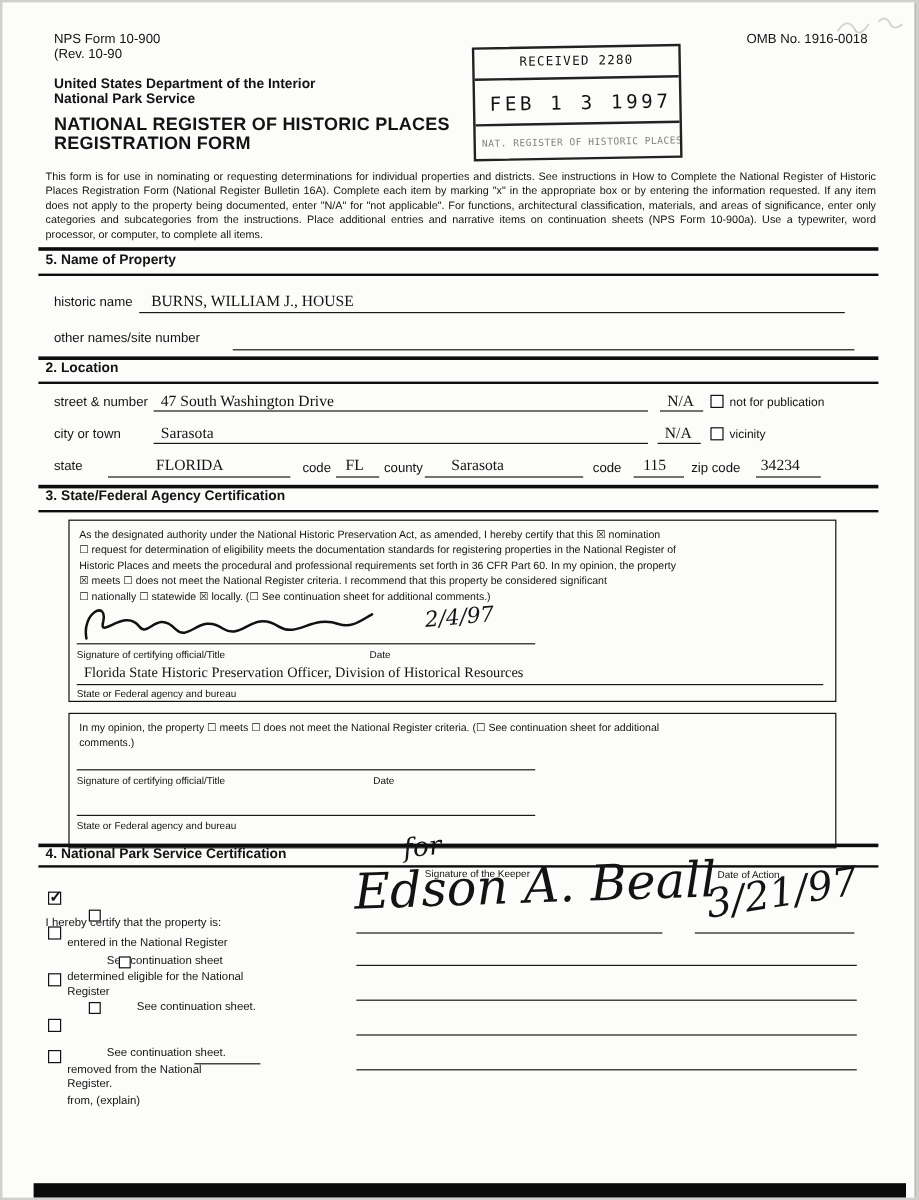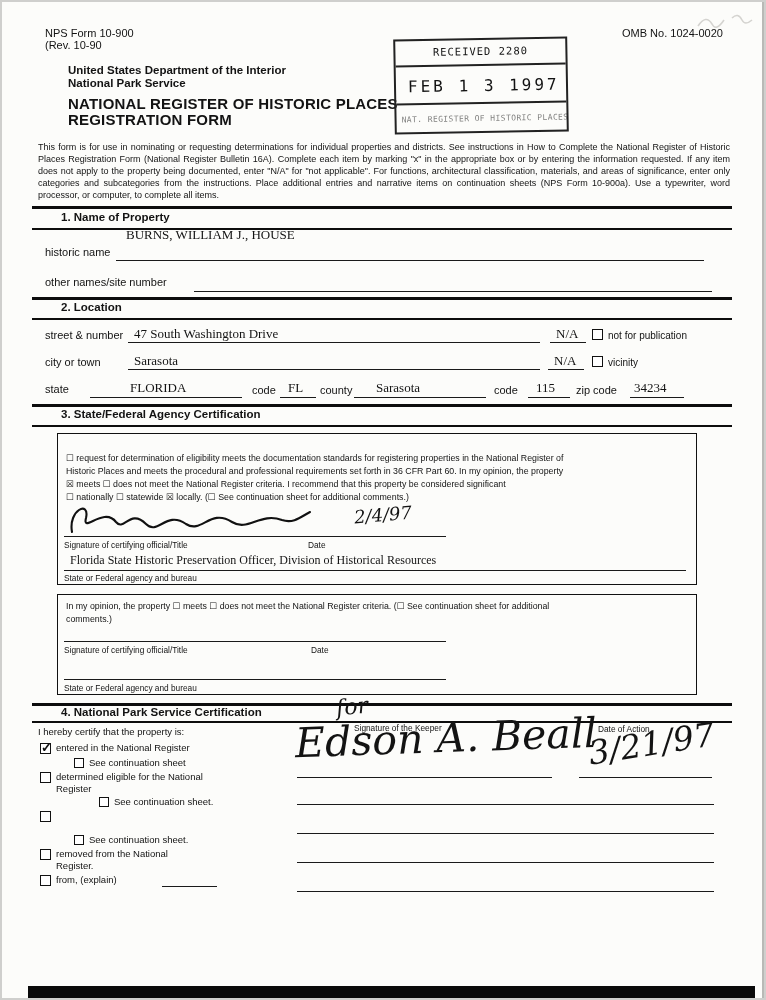--- a/index.html
+++ b/index.html
@@ -1,24 +1,24 @@
 <!DOCTYPE html>
 <html><head>
 <meta charset="utf-8">
 <style>
   html,body{margin:0;padding:0;background:#e8e8e8;}
   .page{position:relative;width:766px;height:1000px;background:#fcfcfa;color:#131313;
         font-family:"Liberation Sans",sans-serif;overflow:hidden;box-sizing:border-box;
         border:2px solid #cfcfcd;text-decoration:underline;}
   .abs{position:absolute;white-space:nowrap;}
   .wrap{white-space:normal;}
-  .b{font-weight:bold;margin-left:23px;}
+  .b{font-weight:bold;}
   .f8{font-size:8.3px;}
   .f9{font-size:9px;line-height:12px;}
-  .f95{font-size:9.5px;line-height:11.5px;}
+  .f95{font-size:9.5px;line-height:11.5px;margin-top:38px;}
   .f10{font-size:10px;}
   .f11{font-size:11px;}
   .f115{font-size:11.5px;}
   .f15{font-size:15px;letter-spacing:.2px;}
   .typed{font-family:"Liberation Serif","DejaVu Serif",serif;font-size:13px;}
   .typed12{font-family:"Liberation Serif","DejaVu Serif",serif;font-size:12px;}
   .hand{font-family:"DejaVu Serif",serif;font-style:italic;}
   .rule{position:absolute;height:1px;background:#1a1a1a;}
   .bar{position:absolute;height:2.5px;background:#0d0d0d;}
   .bar2{position:absolute;height:2px;background:#0d0d0d;}
@@ -31,46 +31,46 @@
          box-sizing:border-box;transform:rotate(-1deg);font-family:"DejaVu Sans Mono",monospace;}
   .stamp .srule{position:absolute;left:0;width:100%;height:1.6px;background:#222;}
 </style>
 </head>
 <body>
 
 <div class="page">
 
   <div class="abs f11" style="left:43px;top:25px">NPS Form 10-900</div>
   <div class="abs f11" style="left:43px;top:37px">(Rev. 10-90</div>
-  <div class="abs f11" style="left:620px;top:25px">OMB No. 1024-0020</div>
+  <div class="abs f11" style="left:620px;top:25px">OMB No. 1916-0018</div>
   <div class="abs f115 b" style="left:43px;top:62px">United States Department of the Interior</div>
   <div class="abs f115 b" style="left:43px;top:75px">National Park Service</div>
   <div class="abs f15 b" style="left:43px;top:93px">NATIONAL REGISTER OF HISTORIC PLACES</div>
   <div class="abs f15 b" style="left:43px;top:109px">REGISTRATION FORM</div>
 
   <div class="stamp">
     <div class="abs" style="left:0;top:5px;width:100%;text-align:center;font-size:10.5px;letter-spacing:1px">RECEIVED  2280</div>
     <div class="srule" style="top:24px"></div>
     <div class="abs" style="left:12px;top:36px;font-size:16px;letter-spacing:3px">FEB 1 3 1997</div>
     <div class="srule" style="top:62px"></div>
     <div class="abs" style="left:5px;top:74px;font-size:8px;opacity:.55;letter-spacing:.4px">NAT. REGISTER OF HISTORIC PLACES</div>
   </div>
 
   <svg class="abs" style="left:692px;top:6px;opacity:.55" width="62" height="26">
     <path d="M4 18 q8 -12 14 -2 q4 8 12 -4 M38 10 q6 -6 10 2 q3 6 10 0" stroke="#b5b3ae" stroke-width="1.6" fill="none"></path>
   </svg>
 
   <div class="abs wrap f9" style="left:36px;top:139px;width:692px;text-align:justify">This form is for use in nominating or requesting determinations for individual properties and districts.  See instructions in How to Complete the National Register of Historic Places Registration Form (National Register Bulletin 16A).  Complete each item by marking "x" in the appropriate box or by entering the information requested.  If any item does not apply to the property being documented, enter "N/A" for "not applicable".  For functions, architectural classification, materials, and areas of significance, enter only categories and subcategories from the instructions.  Place additional entries and narrative items on continuation sheets (NPS Form 10-900a).  Use a typewriter, word processor, or computer, to complete all items.</div>
 
   <div class="bar" style="left:30px;top:204px;width:700px"></div>
-  <div class="abs f115 b" style="left:36px;top:209px">1. Name of Property</div>
+  <div class="abs f115 b" style="left:36px;top:209px">5. Name of Property</div>
   <div class="bar2" style="left:30px;top:226px;width:700px"></div>
 
   <div class="abs f11" style="left:43px;top:244px">historic name</div>
-  <div class="abs typed" style="left:124px;top:225px">BURNS, WILLIAM J., HOUSE</div>
+  <div class="abs typed" style="left:124px;top:241px">BURNS, WILLIAM J., HOUSE</div>
   <div class="rule" style="left:114px;top:258px;width:588px"></div>
 
   <div class="abs f11" style="left:43px;top:274px">other names/site number</div>
   <div class="rule" style="left:192px;top:289px;width:518px"></div>
 
   <div class="bar" style="left:30px;top:295px;width:700px"></div>
   <div class="abs f115 b" style="left:36px;top:299px">2. Location</div>
   <div class="bar2" style="left:30px;top:316px;width:700px"></div>
 
   <div class="abs f11" style="left:43px;top:327px">street &amp; number</div>
@@ -103,40 +103,41 @@
   <div class="rule" style="left:526px;top:395px;width:42px"></div>
   <div class="abs f11" style="left:574px;top:382px">zip code</div>
   <div class="abs typed" style="left:632px;top:378px">34234</div>
   <div class="rule" style="left:628px;top:395px;width:54px"></div>
 
   <div class="bar" style="left:30px;top:402px;width:700px"></div>
   <div class="abs f115 b" style="left:36px;top:406px">3. State/Federal Agency Certification</div>
   <div class="bar2" style="left:30px;top:423px;width:700px"></div>
 
   <div class="certbox" style="left:55px;top:431px;width:640px;height:152px">
+    <div class="abs certline" style="left:8px;top:5px">As the designated authority under the National Historic Preservation Act, as amended, I hereby certify that this ☒ nomination</div>
     <div class="abs certline" style="left:8px;top:18px">☐ request for determination of eligibility meets the documentation standards for registering properties in the National Register of</div>
     <div class="abs certline" style="left:8px;top:31px">Historic Places and meets the procedural and professional requirements set forth in 36 CFR Part 60. In my opinion, the property</div>
     <div class="abs certline" style="left:8px;top:57px">☐ nationally ☐ statewide ☒ locally. (☐ See continuation sheet for additional comments.)</div>
     <div class="abs certline" style="left:8px;top:44px">☒ meets ☐ does not meet the National Register criteria. I recommend that this property be considered significant</div>
 
     <svg class="abs" style="left:6px;top:64px" width="250" height="44">
       <path d="M8 34 C 4 12, 26 2, 22 20 C 18 36, 40 8, 52 24 C 60 34, 66 10, 82 26 C 94 38, 102 12, 122 26 C 138 36, 146 10, 168 24 C 184 34, 196 14, 218 22 C 230 26, 238 18, 246 14" stroke="#111" stroke-width="2.1" fill="none" stroke-linecap="round"></path>
     </svg>
     <div class="abs hand" style="left:296px;top:70px;font-size:18px;transform:rotate(-5deg)">2/4/97</div>
 
     <div class="rule" style="left:6px;top:102px;width:382px"></div>
     <div class="inlbl" style="left:6px;top:106px">Signature of certifying official/Title</div>
     <div class="inlbl" style="left:250px;top:106px">Date</div>
 
     <div class="abs typed12" style="left:12px;top:119px">Florida State Historic Preservation Officer, Division of Historical Resources</div>
     <div class="rule" style="left:6px;top:136px;width:622px"></div>
     <div class="inlbl" style="left:6px;top:139px">State or Federal agency and bureau</div>
   </div>
 
-  <div class="certbox" style="left:55px;top:592px;width:640px;height:101px">
+  <div class="certbox" style="left:55px;top:592px;width:640px;height:113px">
     <div class="abs certline" style="left:8px;top:5px">In my opinion, the property ☐ meets ☐ does not meet the National Register criteria. (☐ See continuation sheet for additional</div>
     <div class="abs certline" style="left:8px;top:18px">comments.)</div>
 
     <div class="rule" style="left:6px;top:46px;width:382px"></div>
     <div class="inlbl" style="left:6px;top:50px">Signature of certifying official/Title</div>
     <div class="inlbl" style="left:253px;top:50px">Date</div>
 
     <div class="rule" style="left:6px;top:84px;width:382px"></div>
     <div class="inlbl" style="left:6px;top:88px">State or Federal agency and bureau</div>
   </div>

